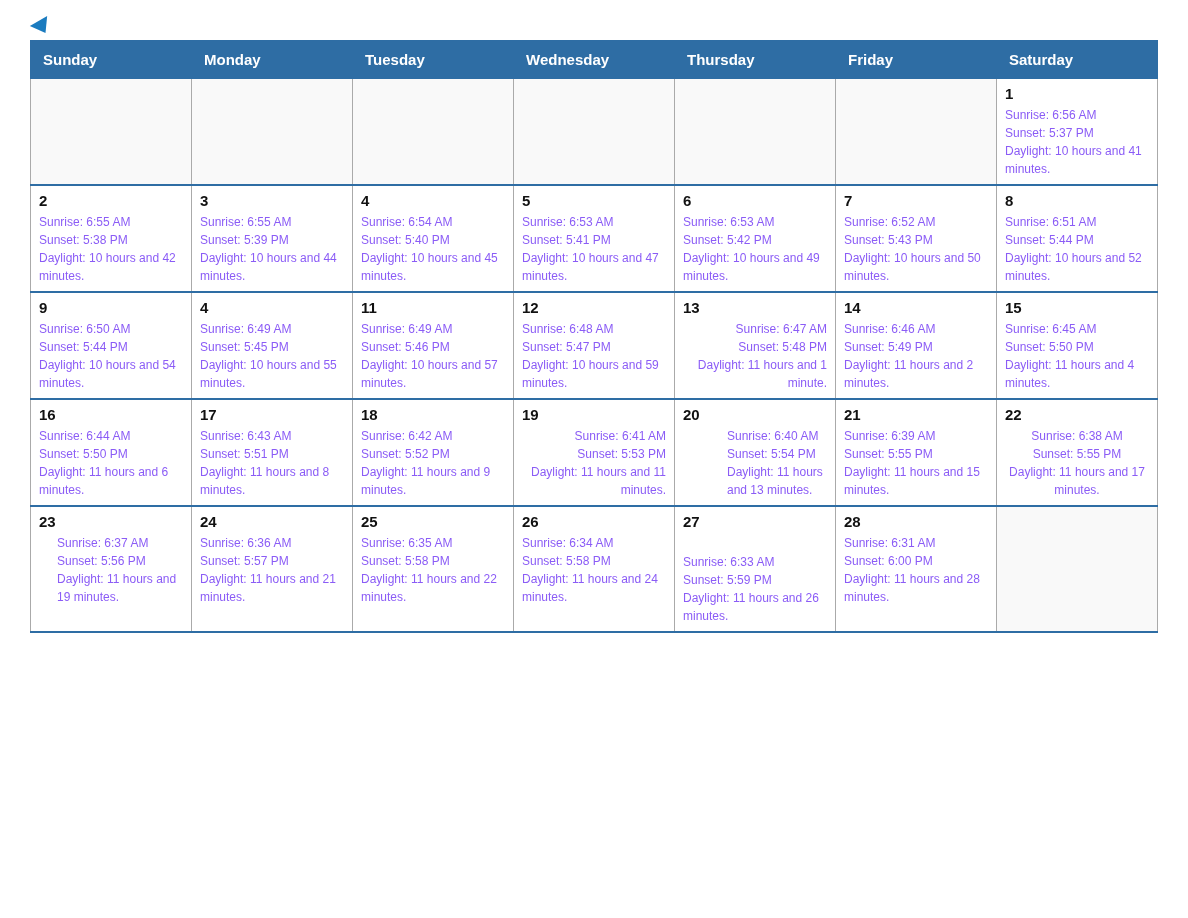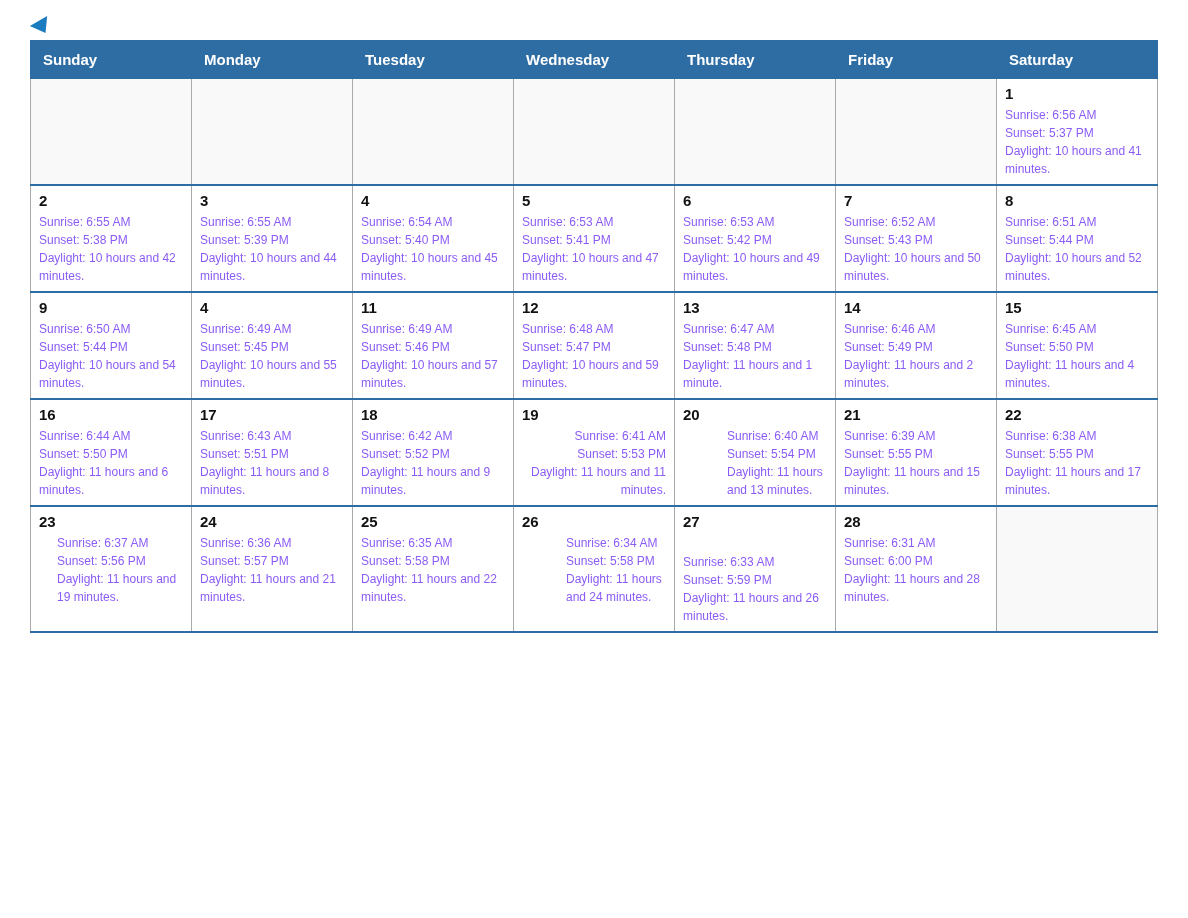--- a/index.html
+++ b/index.html
@@ -211,21 +211,21 @@
 Daylight: 10 hours and 57 minutes.</div>
         </td>
         <td>
           <div class="day-number">12</div>
           <div class="day-info" style="white-space: pre-line;">Sunrise: 6:48 AM
 Sunset: 5:47 PM
 Daylight: 10 hours and 59 minutes.</div>
         </td>
         <td>
           <div class="day-number">13</div>
-          <div class="day-info" style="white-space: pre-line;">Sunrise: 6:47 AM
+          <div class="day-info" style="white-space: pre-line; text-align: right;">Sunrise: 6:47 AM
 Sunset: 5:48 PM
 Daylight: 11 hours and 1 minute.</div>
         </td>
         <td>
           <div class="day-number">14</div>
           <div class="day-info" style="white-space: pre-line;">Sunrise: 6:46 AM
 Sunset: 5:49 PM
 Daylight: 11 hours and 2 minutes.</div>
         </td>
         <td>
@@ -267,21 +267,21 @@
 Daylight: 11 hours and 13 minutes.</div>
         </td>
         <td>
           <div class="day-number">21</div>
           <div class="day-info" style="white-space: pre-line;">Sunrise: 6:39 AM
 Sunset: 5:55 PM
 Daylight: 11 hours and 15 minutes.</div>
         </td>
         <td>
           <div class="day-number">22</div>
-          <div class="day-info" style="white-space: pre-line;">Sunrise: 6:38 AM
+          <div class="day-info" style="white-space: pre-line; text-align: center;">Sunrise: 6:38 AM
 Sunset: 5:55 PM
 Daylight: 11 hours and 17 minutes.</div>
         </td>
       </tr>
       <tr>
         <td>
           <div class="day-number">23</div>
           <div class="day-info" style="white-space: pre-line; margin-left: 18px;">Sunrise: 6:37 AM
 Sunset: 5:56 PM
 Daylight: 11 hours and 19 minutes.</div>
@@ -293,21 +293,21 @@
 Daylight: 11 hours and 21 minutes.</div>
         </td>
         <td>
           <div class="day-number">25</div>
           <div class="day-info" style="white-space: pre-line;">Sunrise: 6:35 AM
 Sunset: 5:58 PM
 Daylight: 11 hours and 22 minutes.</div>
         </td>
         <td>
           <div class="day-number">26</div>
-          <div class="day-info" style="white-space: pre-line; margin-left: 44px;">Sunrise: 6:34 AM
+          <div class="day-info" style="white-space: pre-line;">Sunrise: 6:34 AM
 Sunset: 5:58 PM
 Daylight: 11 hours and 24 minutes.</div>
         </td>
         <td>
           <div class="day-number">27</div>
           <div class="day-info" style="white-space: pre-line; margin-top: 23px;">Sunrise: 6:33 AM
 Sunset: 5:59 PM
 Daylight: 11 hours and 26 minutes.</div>
         </td>
         <td>

